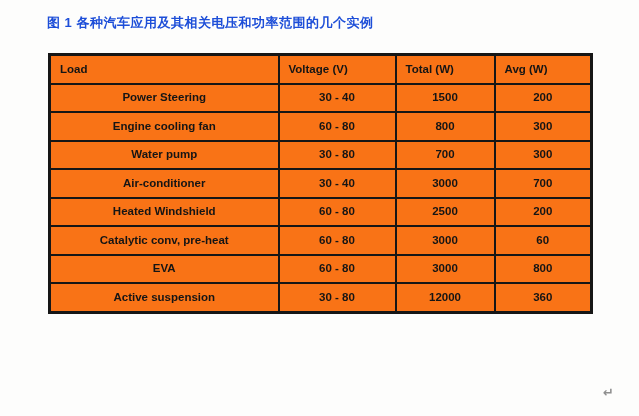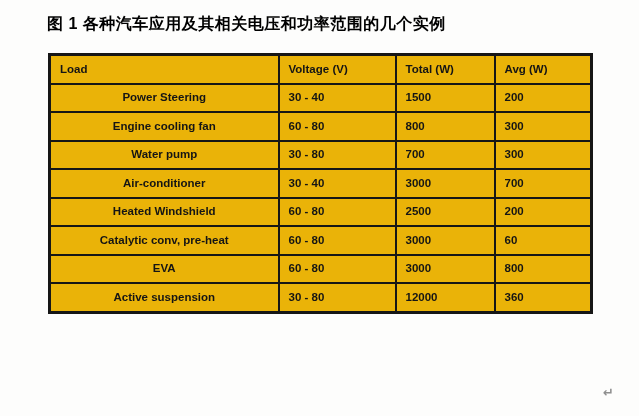--- a/index.html
+++ b/index.html
@@ -16,34 +16,34 @@
     overflow: hidden;
   }
   .page {
     position: absolute;
     inset: 0;
   }
   .figure-title {
     position: absolute;
     left: 47px;
     top: 14px;
-    font-size: 16px;
+    font-size: 13px;
     font-weight: bold;
-    color: #000000;
+    color: #1d4ed8;
     letter-spacing: 0.5px;
     white-space: nowrap;
   }
   table.loads {
     position: absolute;
     left: 48px;
     top: 53px;
     width: 542px;
     border-collapse: collapse;
     table-layout: fixed;
-    background: #eab308;
+    background: #f97316;
   }
   table.loads col.c-load    { width: 229px; }
   table.loads col.c-voltage { width: 117px; }
   table.loads col.c-peak    { width: 99px;  }
   table.loads col.c-avg     { width: 97px;  }
   table.loads {
     border: 3px solid #161616;
   }
   table.loads th,
   table.loads td {
@@ -54,21 +54,21 @@
     height: 26.5px;
     line-height: 1.1;
     vertical-align: middle;
     overflow: hidden;
     white-space: nowrap;
   }
   table.loads th {
     text-align: left;
   }
   table.loads td.num {
-    text-align: left;
+    text-align: center;
     border-radius: 10px;
   }
   table.loads td.load-name {
     text-align: center;
   }
   .return-mark {
     position: absolute;
     left: 603px;
     top: 385px;
     font-size: 13px;

